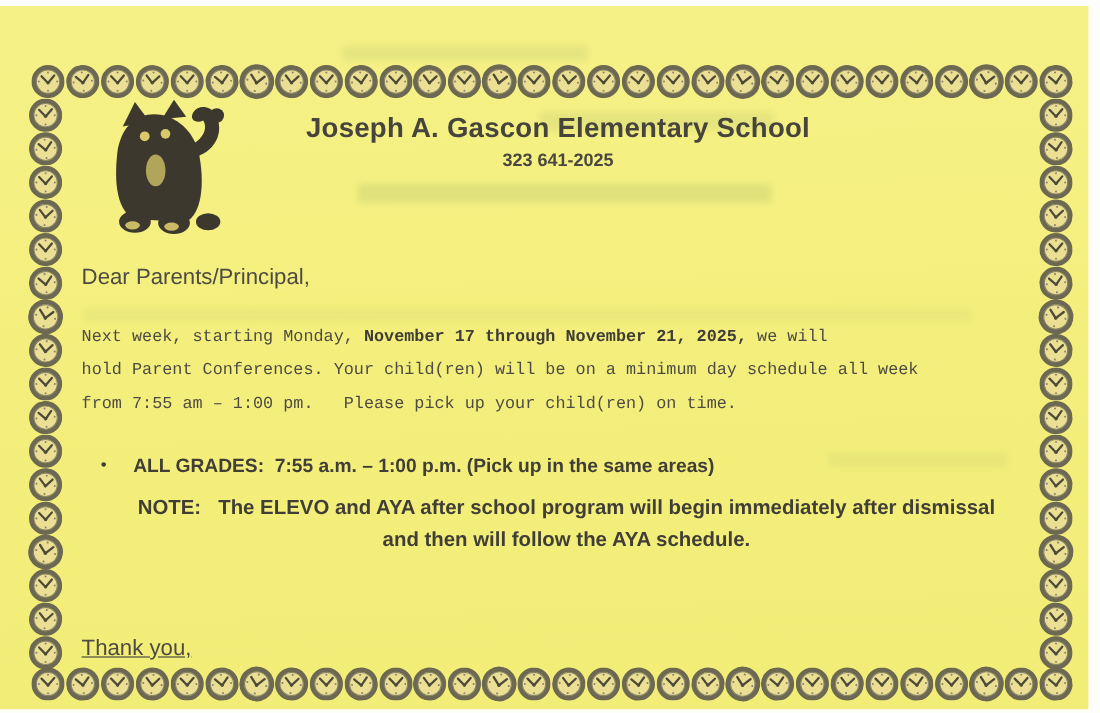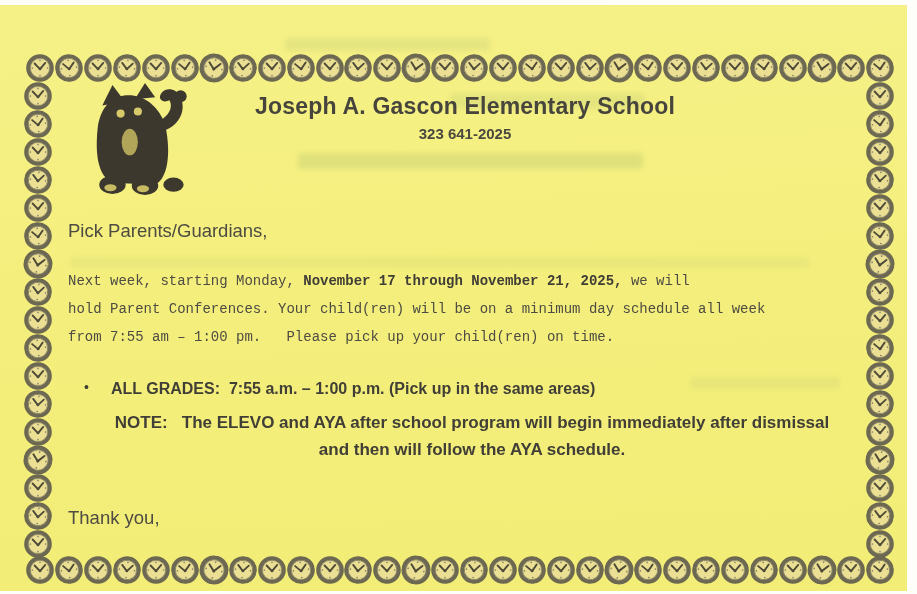--- a/index.html
+++ b/index.html
@@ -35,21 +35,21 @@
           font-size:14px; line-height:28px; color:#4d4b43;font-family:Liberation Mono, monospace; }
   .para b { color:#3f3d35; }
 
   .bullet-row { position:absolute; left:84px; top:371px; width:780px; display:flex; }
   .bullet-marker { width:27px; font-size:14px; color:#3f3d35; padding-top:3px; }
   .bullet-text { font-size:16px; font-weight:bold; color:#403e36; line-height:26px; }
 
   .note { position:absolute; left:66px; top:404px; width:812px;
           font-size:17px; font-weight:bold; line-height:27px; color:#403e36;text-align:center; }
 
-  .closing { position:absolute; left:68px; top:499px; font-size:18.5px; line-height:27px; color:#4d4b43; }
+  .closing { position:absolute; left:68px; top:521px; font-size:18.5px; line-height:27px; color:#4d4b43;text-decoration:underline; }
 
   
   .mascot { position:absolute; left:84px; top:78px; width:122px; height:114px; }
 
   
   .ghost { position:absolute; background:#97ad68; opacity:.17; filter:blur(2.5px); border-radius:3px; }
   .g1 { left:285px; top:33px;  width:205px; height:13px; }
   .g2 { left:450px; top:88px;  width:195px; height:16px; }
   .g3 { left:298px; top:148px; width:345px; height:16px; opacity:.22; }
   .g4 { left:70px;  top:252px; width:740px; height:11px; opacity:.10; }
@@ -391,21 +391,21 @@
         <ellipse cx="26" cy="103" rx="6" ry="3.4" opacity="0.9"></ellipse>
         <ellipse cx="58" cy="104" rx="6" ry="3.4" opacity="0.9"></ellipse>
       </g>
     </svg>
 
     <div class="header">
       <div class="school">Joseph A. Gascon Elementary School</div>
       <div class="phone">323 641-2025</div>
     </div>
 
-    <div class="salutation pre">Pick Parents/Guardians,</div>
+    <div class="salutation pre">Dear Parents/Principal,</div>
 
     <p class="para pre"><span>Next week, starting Monday, </span><b>November 17 through November 21, 2025,</b><span> we will
 hold Parent Conferences. Your child(ren) will be on a minimum day schedule all week
 from 7:55 am – 1:00 pm.   Please pick up your child(ren) on time.</span></p>
 
     <div class="bullet-row">
       <span class="bullet-marker">•</span>
       <span class="bullet-text pre">ALL GRADES:  7:55 a.m. – 1:00 p.m. (Pick up in the same areas)</span>
     </div>
 

